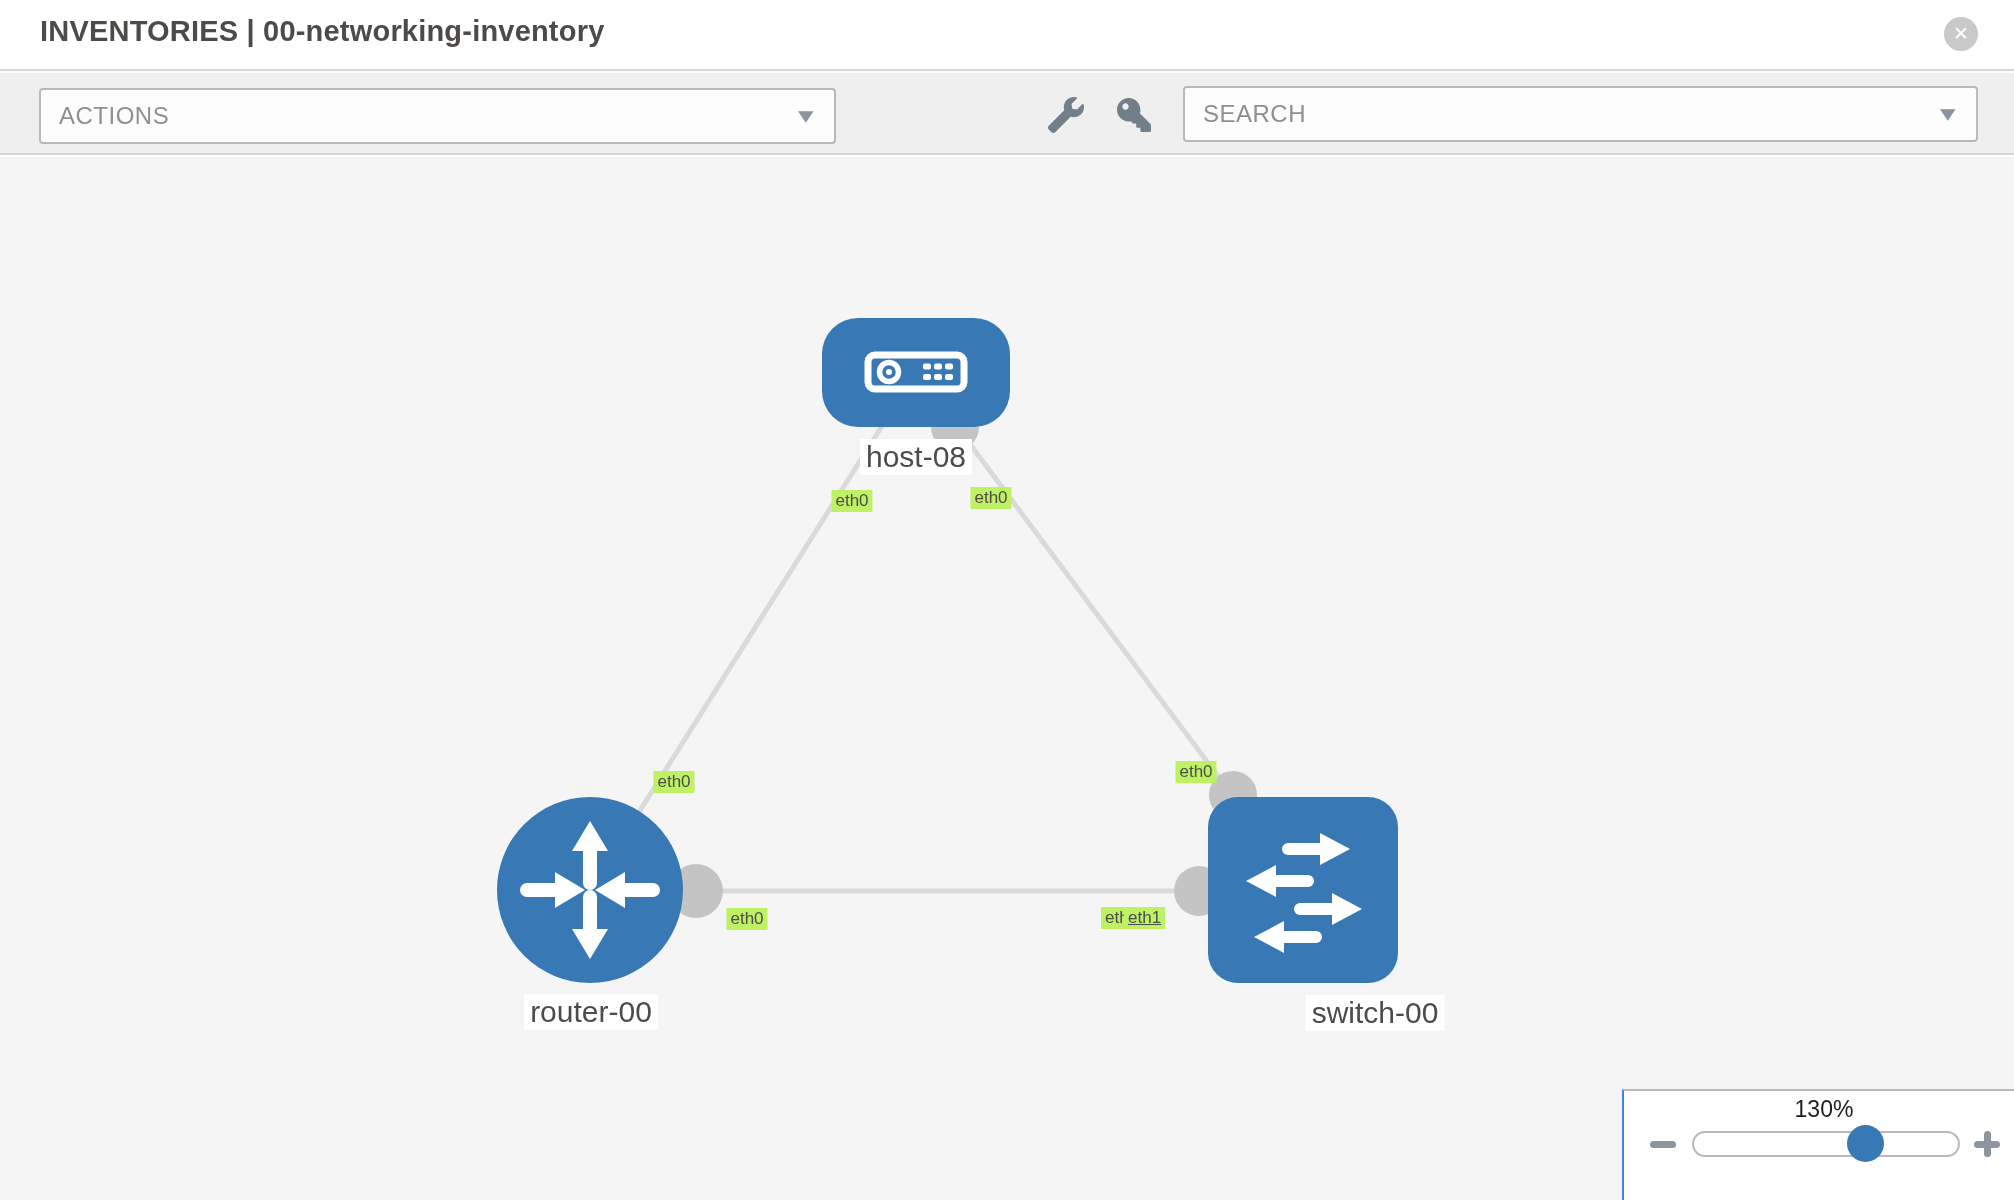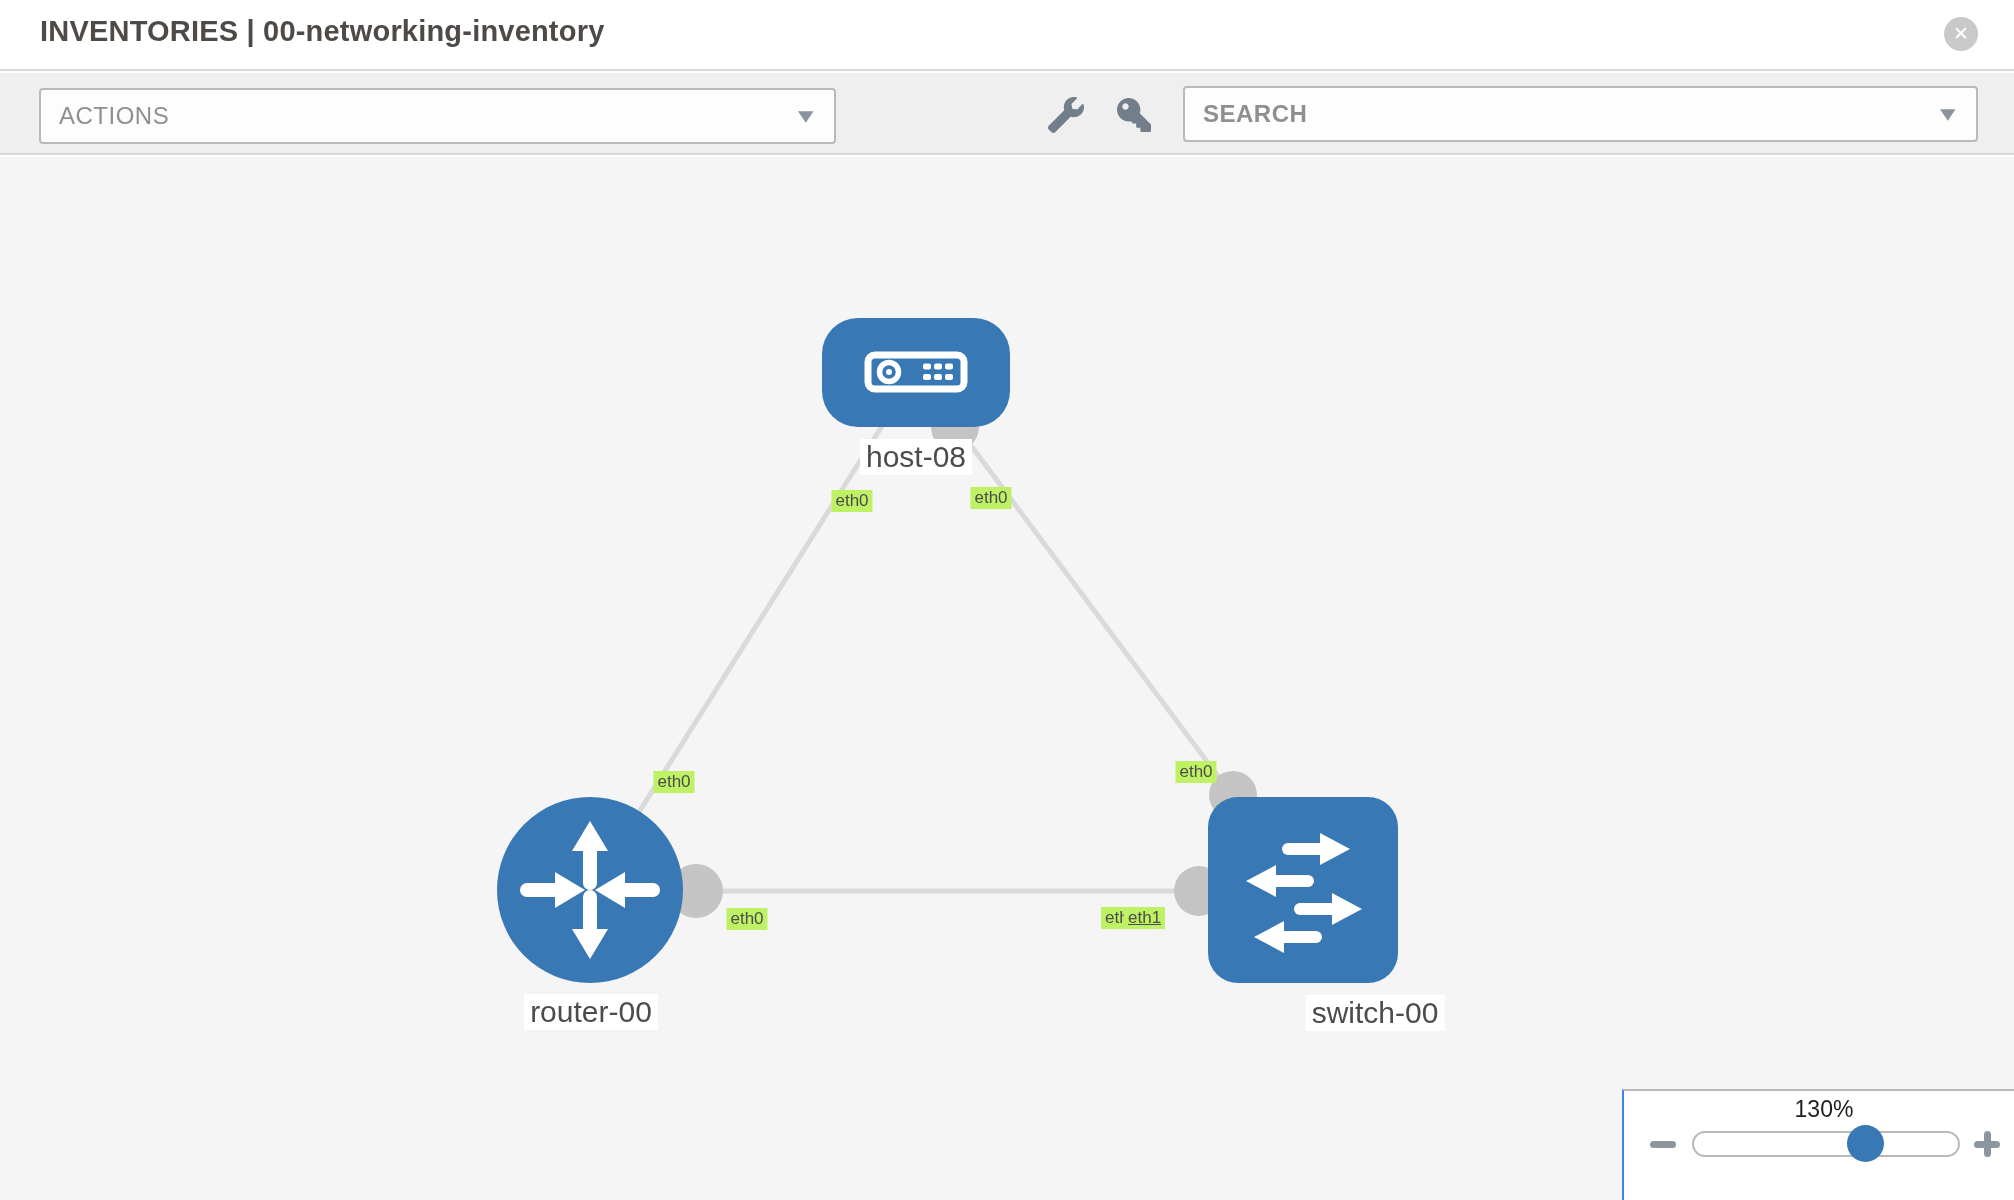--- a/index.html
+++ b/index.html
@@ -19,21 +19,21 @@
   
   .toolbar { position:absolute; left:0; top:73px; width:2014px; height:82px;
          background:#efefef; border-bottom:2px solid #d8d8d8; z-index:10; }
   .dropdown { position:absolute; height:56px; background:#fdfdfd; border:2px solid #b9b9b9;
          border-radius:4px; display:flex; align-items:center; justify-content:space-between;
          padding:0 22px 0 18px; cursor:pointer; }
   .dropdown .lbl { font-size:24px; color:#8f8f8f; letter-spacing:0.5px; }
   .dropdown .caret { font-size:15px; color:#8b939e;
          font-family:"DejaVu Sans",sans-serif; transform:scaleX(1.35); }
   .dd-actions { left:39px; top:15px; width:797px; }
-  .dd-search  { left:1183px; top:13px; width:795px;font-weight:bold; }
+  .dd-search  { left:1183px; top:13px; width:795px; }
   .tool-btn { position:absolute; top:22px; width:44px; height:40px; background:transparent;
          border:none; cursor:pointer; display:flex; align-items:center; justify-content:center; }
   .tool-btn svg { fill:#727e8a; }
   .btn-wrench { left:1044px; }
   .btn-key    { left:1112px; }
 
   
   .canvas { position:absolute; left:0; top:157px; width:2014px; height:1043px; background:#f5f5f5; }
   .links-layer { position:absolute; left:0; top:0; z-index:1; pointer-events:none; }
   .node { position:absolute; background:#3878b4; z-index:2;

